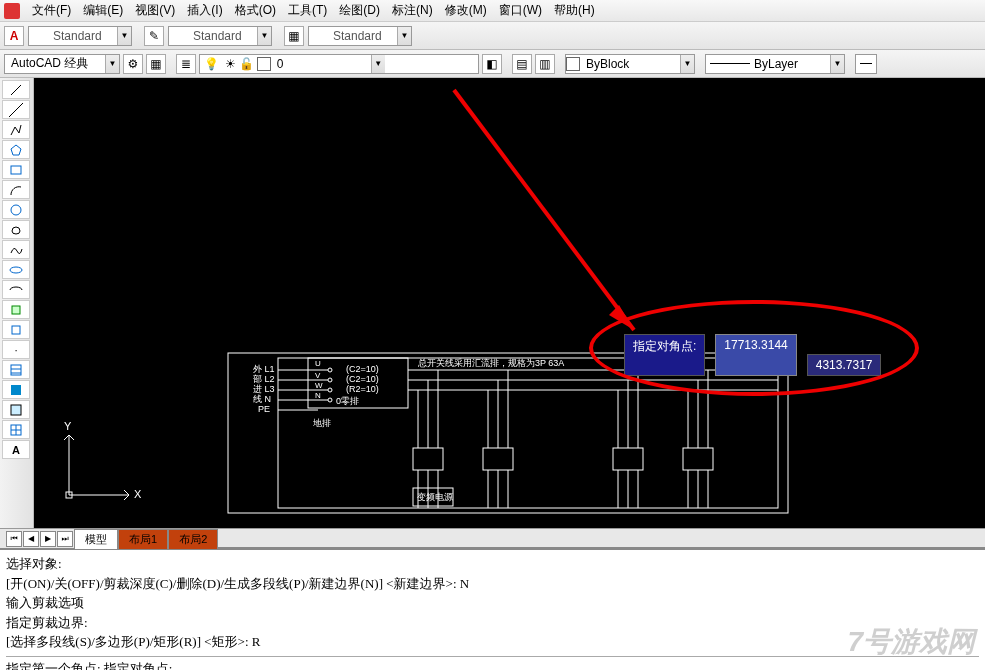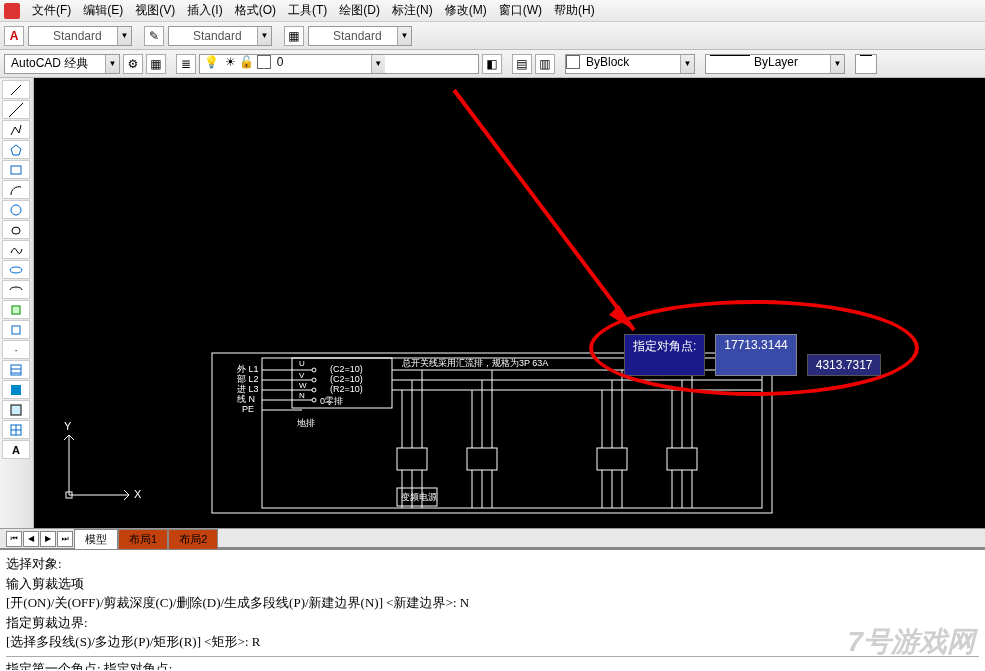--- a/index.html
+++ b/index.html
@@ -10,34 +10,34 @@
 .menu-item { padding: 2px 6px; cursor: default; }
 
 .toolbar { display: flex; align-items: center; height: 28px; background: linear-gradient(#f5f5f5,#e5e5e5); border-bottom: 1px solid #bbb; padding: 2px 4px; gap: 4px; }
 .tb-icon { width: 20px; height: 20px; border: 1px solid #aaa; background: #fff; display: inline-flex; align-items: center; justify-content: center; }
 .combo { display: inline-flex; align-items: center; border: 1px solid #999; background: #fff; height: 20px; }
 .combo-text { padding: 0 6px; min-width: 70px; color: #555; margin-left: 18px; }
 .combo-arrow { width: 14px; height: 18px; background: linear-gradient(#eee,#ddd); border-left: 1px solid #aaa; display: flex; align-items: center; justify-content: center; font-size: 8px; }
 .sep { width: 4px; }
 
 .workspace-bar { display: flex; align-items: center; height: 28px; background: linear-gradient(#f5f5f5,#e5e5e5); border-bottom: 1px solid #bbb; padding: 2px 4px; gap: 3px; }
-.ws-combo { border: 1px solid #999; background: #fff; height: 20px; display: flex; }
+.ws-combo { border: 1px solid #999; background: #fff; height: 20px; display: flex; align-items: center; }
 .ws-combo-text { padding: 0 6px; min-width: 100px; }
 
 .main-area { display: flex; height: 450px; }
 .left-tools { width: 34px; background: linear-gradient(90deg,#f2f2f2,#e2e2e2); border-right: 1px solid #bbb; display: flex; flex-direction: column; padding: 2px; gap: 1px; }
 .tool-btn { width: 28px; height: 19px; border: 1px solid #ccc; background: #fff; display: flex; align-items: center; justify-content: center; font-size: 11px; cursor: pointer; }
 .tool-btn svg { width: 14px; height: 14px; }
 
 .canvas { flex: 1; background: #000; position: relative; overflow: hidden; }
 .ucs { position: absolute; left: 20px; bottom: 15px; color: #fff; }
 .ucs-svg { stroke: #fff; fill: none; }
 .axis-label { position: absolute; color: #fff; font-size: 11px; }
 
-.drawing { position: absolute; left: 168px; top: 270px; }
+.drawing { position: absolute; left: 184px; top: 270px; }
 .drawing svg { stroke: #fff; fill: none; stroke-width: 1; }
 .drawing text { fill: #fff; font-size: 9px; stroke: none; }
 
 .annotation-arrow { position: absolute; left: 410px; top: 2px; pointer-events: none; }
 .annotation-ellipse { position: absolute; left: 555px; top: 222px; width: 330px; height: 96px; border: 4px solid #e00; border-radius: 50%; pointer-events: none; }
 
 .tooltip-box { position: absolute; left: 590px; top: 256px; display: flex; gap: 10px; }
 .tip-label { background: #1a1a8a; color: #fff; padding: 3px 8px; border: 1px solid #555; }
 .tip-val1 { background: #3a4aa8; color: #fff; padding: 3px 8px; border: 1px solid #888; text-align: right; }
 .tip-val2 { background: #2a2a7a; color: #fff; padding: 3px 8px; border: 1px solid #555; margin-top: 20px; }
@@ -339,20 +339,20 @@
   <div class="tab-nav-btn">▶</div>
   <div class="tab-nav-btn">⏭</div>
   <div class="tab">模型</div>
   <div class="tab inactive">布局1</div>
   <div class="tab inactive">布局2</div>
   <div class="tab-filler"></div>
 </div>
 
 <div class="cmd-area">
   <div class="cmd-line">选择对象:</div>
+  <div class="cmd-line">[开(ON)/关(OFF)/剪裁深度(C)/删除(D)/生成多段线(P)/新建边界(N)] &lt;新建边界&gt;: N</div>
   <div class="cmd-line">输入剪裁选项</div>
-  <div class="cmd-line">[开(ON)/关(OFF)/剪裁深度(C)/删除(D)/生成多段线(P)/新建边界(N)] &lt;新建边界&gt;: N</div>
   <div class="cmd-line">指定剪裁边界:</div>
   <div class="cmd-line">[选择多段线(S)/多边形(P)/矩形(R)] &lt;矩形&gt;: R</div>
   <div class="cmd-line cmd-prompt">指定第一个角点: 指定对角点:</div>
 </div>
 
 <div class="watermark">7号游戏网</div>
 
 </body></html>

